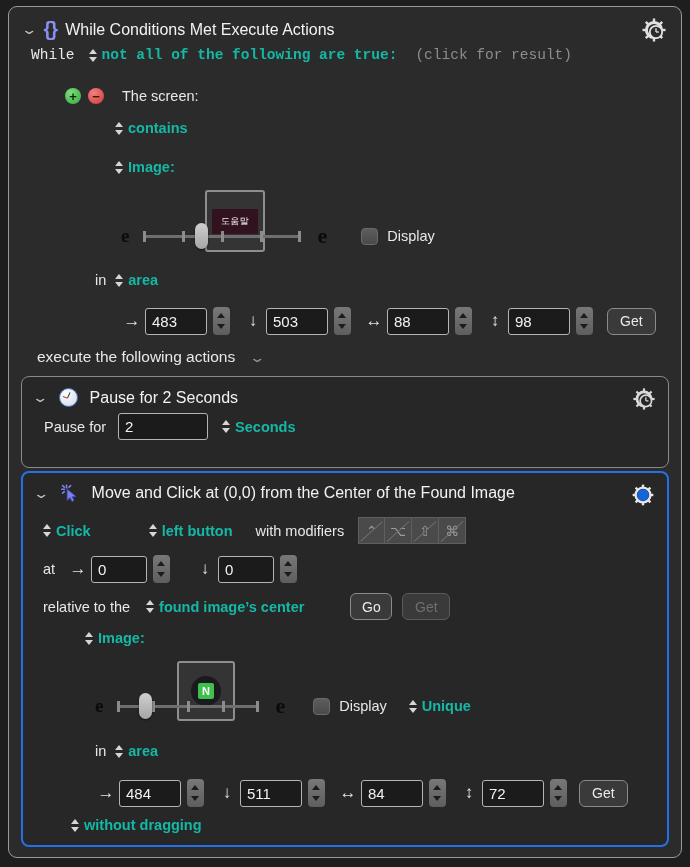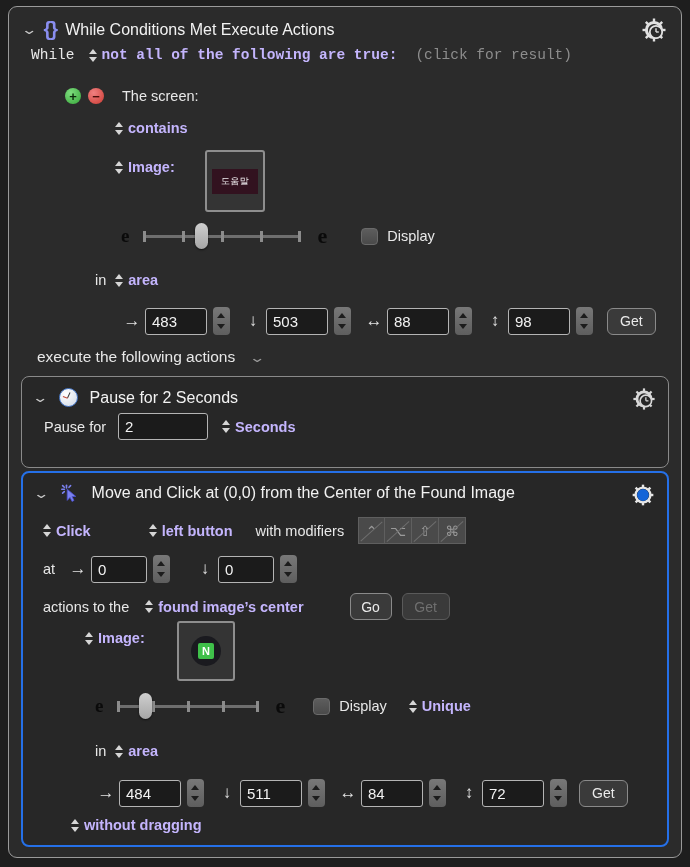--- a/index.html
+++ b/index.html
@@ -16,21 +16,21 @@
     position: absolute;
     left: 8px; top: 6px;
     width: 674px; height: 852px;
     background: #2b2b2b;
     border: 1.5px solid #9a9a9a;
     border-radius: 9px;
   }
 
   
   .txt        { color: #e8e8e8; font-size: 14.5px; }
-  .txt-bold   { color: #c4b5fd; font-size: 14.5px; font-weight: bold; }
+  .txt-bold   { color: #14b8a6; font-size: 14.5px; font-weight: bold; }
   .txt-dim    { color: #8d8d8d; font-size: 14.5px; }
   .txt-title  { color: #f2f2f2; font-size: 16px; }
 
   
   .disclosure {
     color: #c9c9c9; font-size: 15px; line-height: 1;
     transform: scaleX(1.35) scaleY(0.85);
     display: inline-block;
     cursor: pointer;
   }
@@ -66,21 +66,21 @@
     font-size: 13px; font-weight: bold; color: #0c2b0c;
     line-height: 1; cursor: pointer;
   }
   .circ-add { background: radial-gradient(circle at 35% 30%, #7ddc7d, #37a83a); }
   .circ-del { background: radial-gradient(circle at 35% 30%, #f08080, #cc3b33); color:#4a0d0a;}
 
   
   .img-well {
     border: 2px solid #8e8e8e; border-radius: 3px;
     background: #343434;
-    display: flex; align-items: center; justify-content: center;
+    display: flex; align-items: center; justify-content: center; margin-top: 40px;
   }
 
   
   .slider-wrap { position: absolute; display: flex; align-items: center; }
   .e-small { font-family: "Liberation Serif", serif; font-weight: bold; color:#0a0a0a; font-size: 19px; }
   .e-big   { font-family: "Liberation Serif", serif; font-weight: bold; color:#0a0a0a; font-size: 22px; }
   .slider-track {
     position: relative; width: 158px; height: 22px;
   }
   .slider-track .line {
@@ -397,21 +397,21 @@
       <span class="txt">at</span>
       <span class="dirglyph" style="margin-left:14px;">→</span>
       <span class="numfield" style="width:56px;margin-left:4px;">0</span>
       <span class="stepper" style="margin-left:6px;"></span>
       <span class="dirglyph" style="margin-left:26px;">↓</span>
       <span class="numfield" style="width:56px;margin-left:4px;">0</span>
       <span class="stepper" style="margin-left:6px;"></span>
     </div>
 
     <div class="row" style="left:20px; top:120px;">
-      <span class="txt">actions to the</span>
+      <span class="txt">relative to the</span>
       <span style="display:inline-flex;align-items:center;margin-left:16px;cursor:pointer;text-align:right;">
         <span class="popup-arrows"></span>
         <span class="txt-bold">found image’s center</span>
       </span>
       <span class="btn" style="margin-left:46px;width:42px;">Go</span>
       <span class="btn disabled" style="margin-left:10px;width:48px;">Get</span>
     </div>
 
     <div class="row" style="left:62px; top:157px; cursor:pointer;">
       <span class="popup-arrows"></span>

